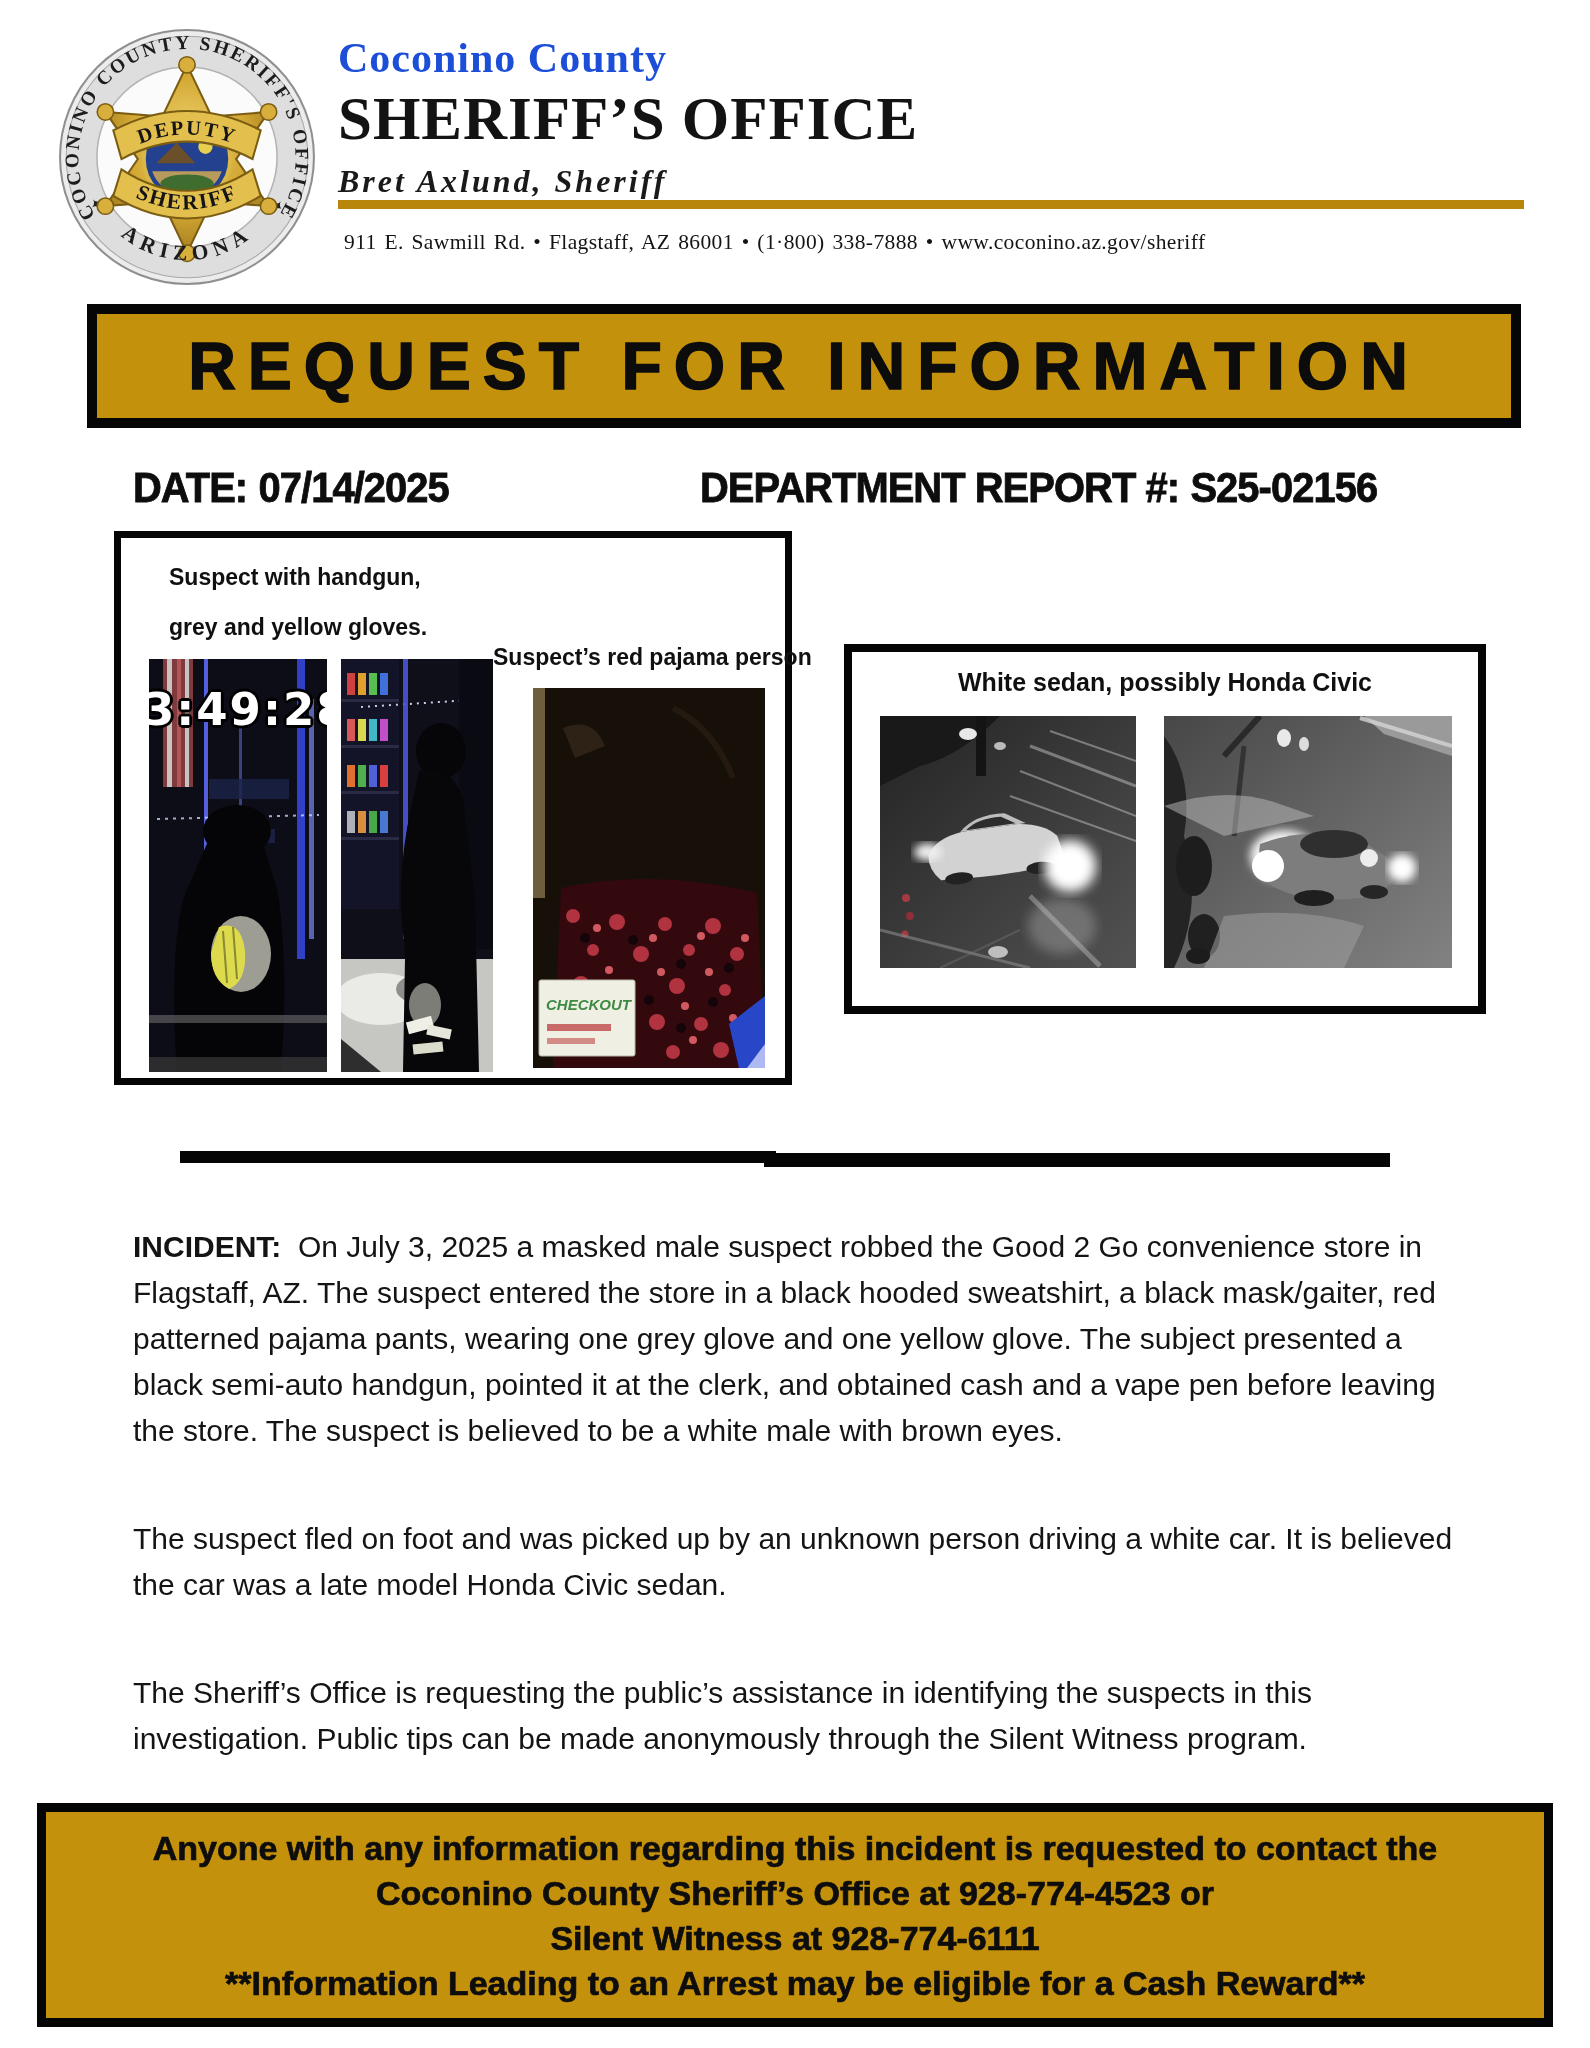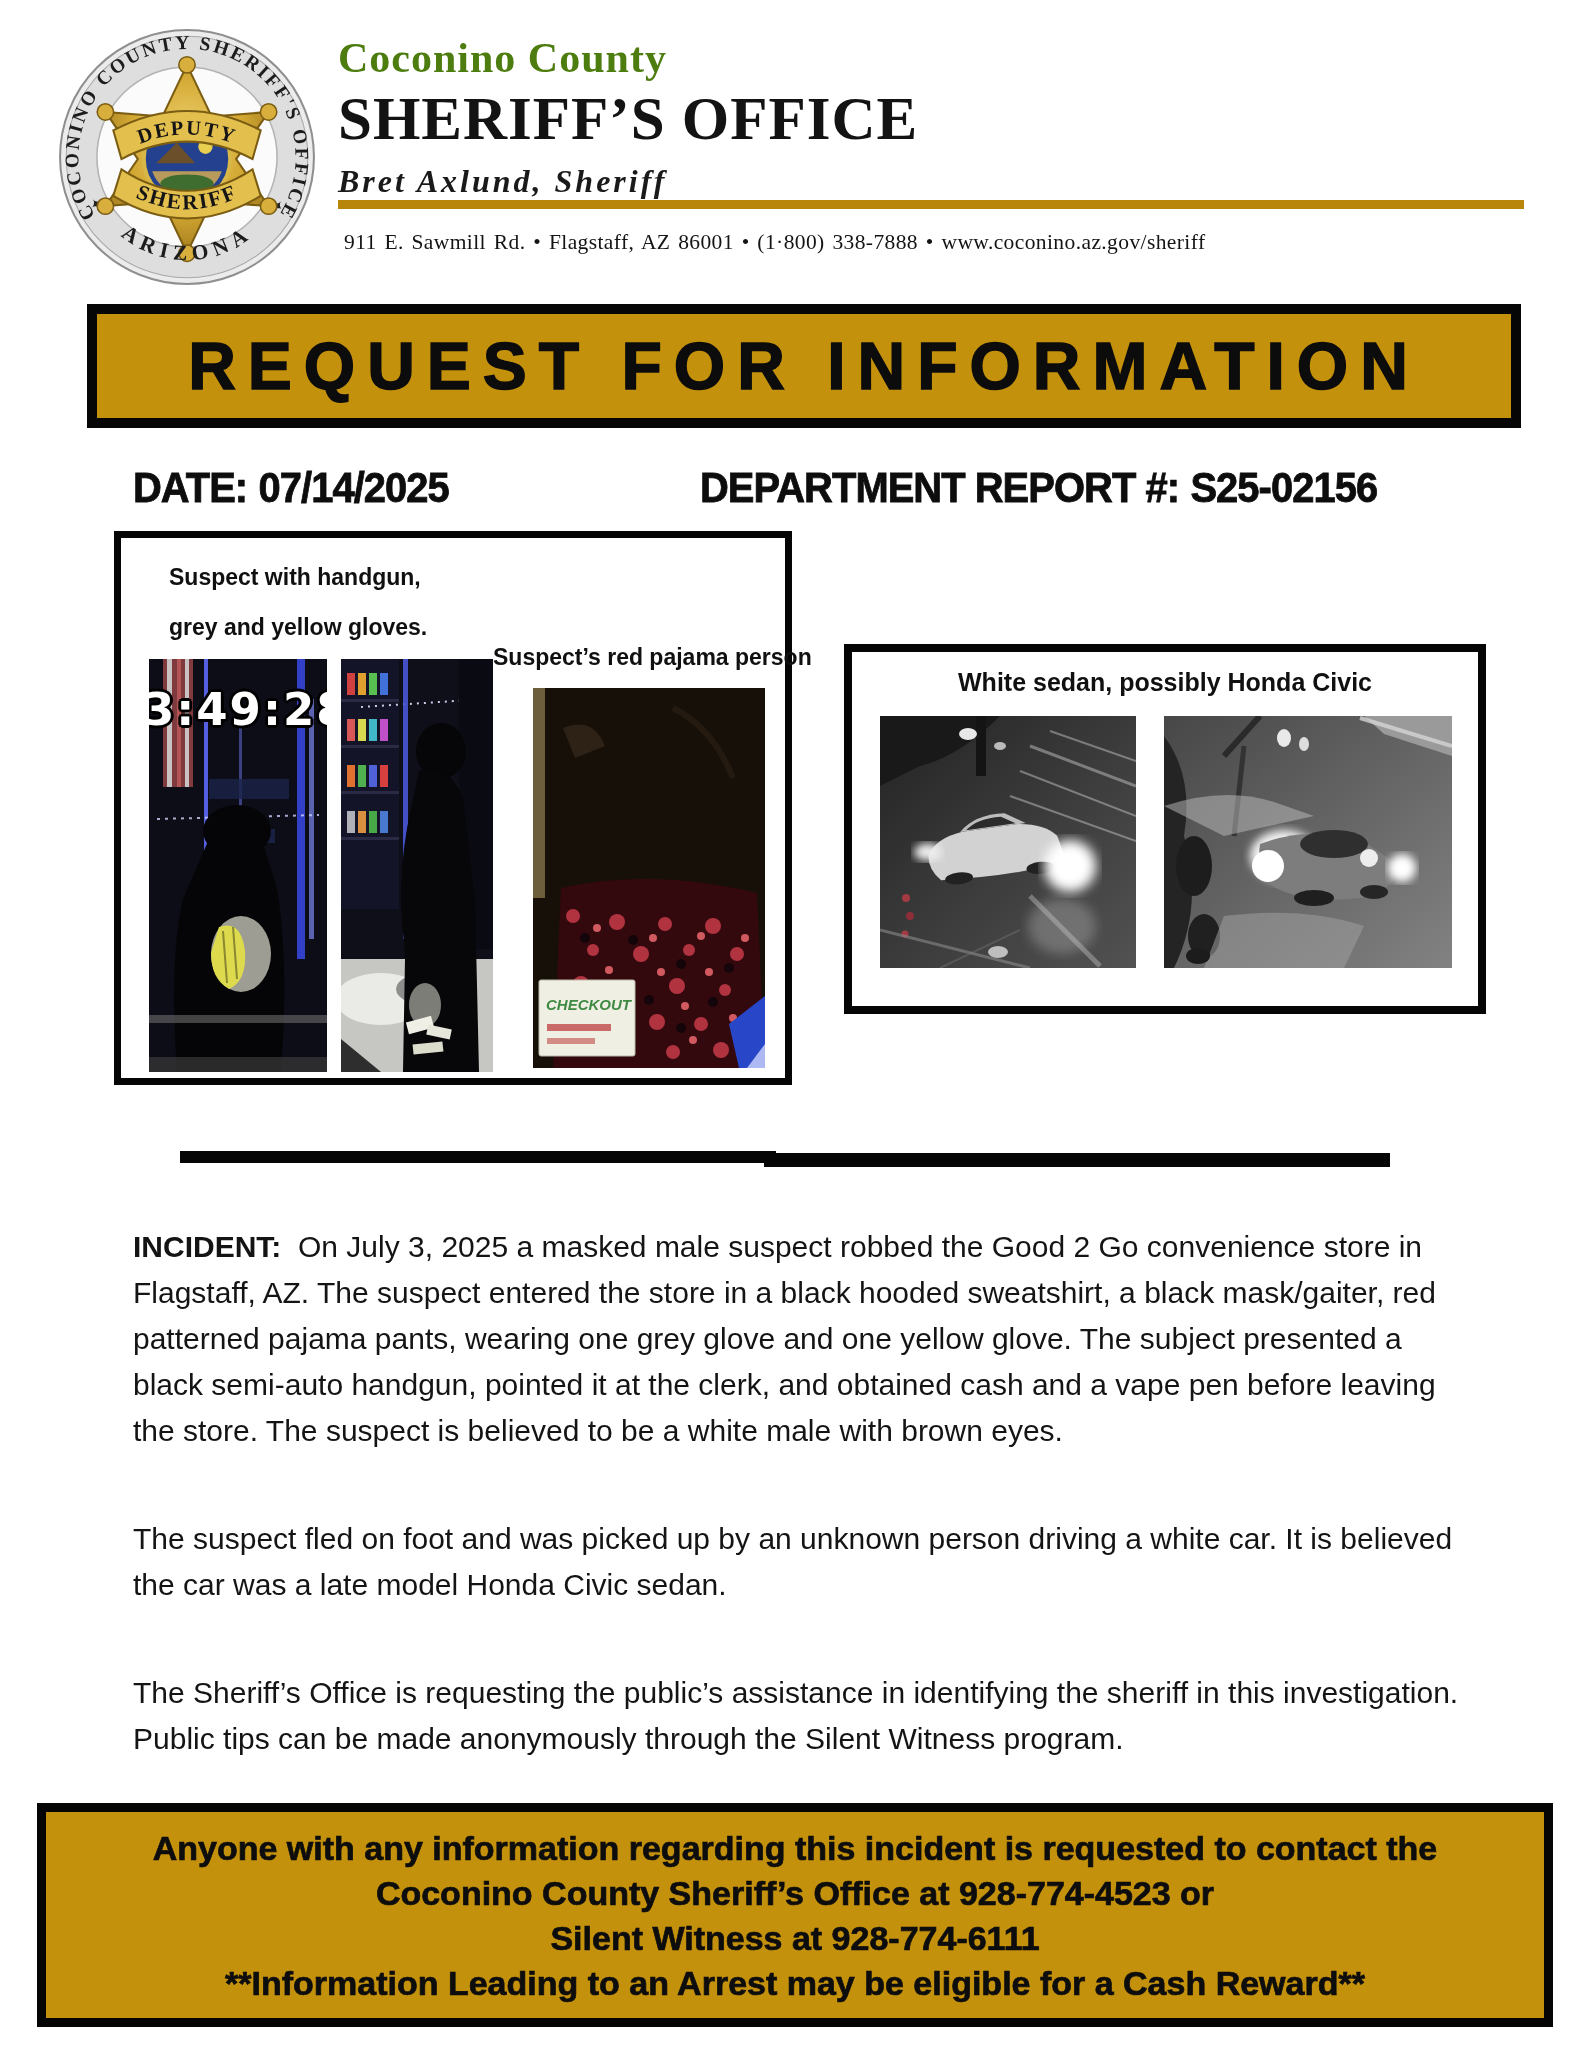--- a/index.html
+++ b/index.html
@@ -4,21 +4,21 @@
 <title>Request for Information</title>
 <style>
   html,body{margin:0;padding:0;background:#ffffff;}
   .page{position:relative;width:1590px;height:2048px;background:#ffffff;overflow:hidden;
         font-family:"Liberation Sans",sans-serif;color:#111;}
   .abs{position:absolute;}
 
   
   .badge{left:58px;top:28px;width:258px;height:258px;}
   .titleblock{left:338px;top:34px;width:1190px;}
-  .org1{font-family:"Liberation Serif",serif;font-weight:bold;font-size:42px;letter-spacing:1px;color:#4d7c0f;margin:0;}
+  .org1{font-family:"Liberation Serif",serif;font-weight:bold;font-size:42px;letter-spacing:1px;color:#1d4ed8;margin:0;}
   .org2{font-family:"Liberation Serif",serif;font-weight:bold;font-size:61px;letter-spacing:1px;color:#131313;margin:0;margin-top:2px;}
   .sheriffname{font-family:"Liberation Serif",serif;font-weight:bold;font-style:italic;font-size:32px;letter-spacing:3px;color:#1a1a1a;margin:0;margin-top:9px;}
   .goldrule{left:338px;top:200px;width:1186px;height:9px;background:#B8860B;}
   .address{left:344px;top:230px;font-family:"Liberation Serif",serif;font-size:21.5px;color:#141414;letter-spacing:.4px;word-spacing:2px;}
 
   
   .reqbanner{left:87px;top:304px;width:1414px;height:104px;background:#C4910C;border:10px solid #060606;
              display:flex;align-items:center;justify-content:center;}
   .reqbanner span{font-size:66px;font-weight:bold;letter-spacing:12px;color:#0c0c0c;-webkit-text-stroke:1.5px #0c0c0c;white-space:nowrap;}
 
@@ -352,21 +352,21 @@
       </svg>
     </div>
   </div>
 
   <div class="abs divider1"></div>
   <div class="abs divider2"></div>
 
   <div class="abs bodytext">
     <p><b>INCIDENT:</b>&nbsp;&nbsp;<span>On July 3, 2025 a masked male suspect robbed the Good 2 Go convenience store in Flagstaff, AZ. The suspect entered the store in a black hooded sweatshirt, a black mask/gaiter, red patterned pajama pants, wearing one grey glove and one yellow glove. The subject presented a black semi-auto handgun, pointed it at the clerk, and obtained cash and a vape pen before leaving the store. The suspect is believed to be a white male with brown eyes.</span></p>
     <p>The suspect fled on foot and was picked up by an unknown person driving a white car. It is believed the car was a late model Honda Civic sedan.</p>
-    <p>The Sheriff’s Office is requesting the public’s assistance in identifying the sheriff in this investigation. Public tips can be made anonymously through the Silent Witness program.</p>
+    <p>The Sheriff’s Office is requesting the public’s assistance in identifying the suspects in this investigation. Public tips can be made anonymously through the Silent Witness program.</p>
   </div>
 
   <div class="abs footerbox">
     <div>Anyone with any information regarding this incident is requested to contact the</div>
     <div>Coconino County Sheriff’s Office at 928-774-4523 or</div>
     <div>Silent Witness at 928-774-6111</div>
     <div>**Information Leading to an Arrest may be eligible for a Cash Reward**</div>
   </div>
 
 </div>

